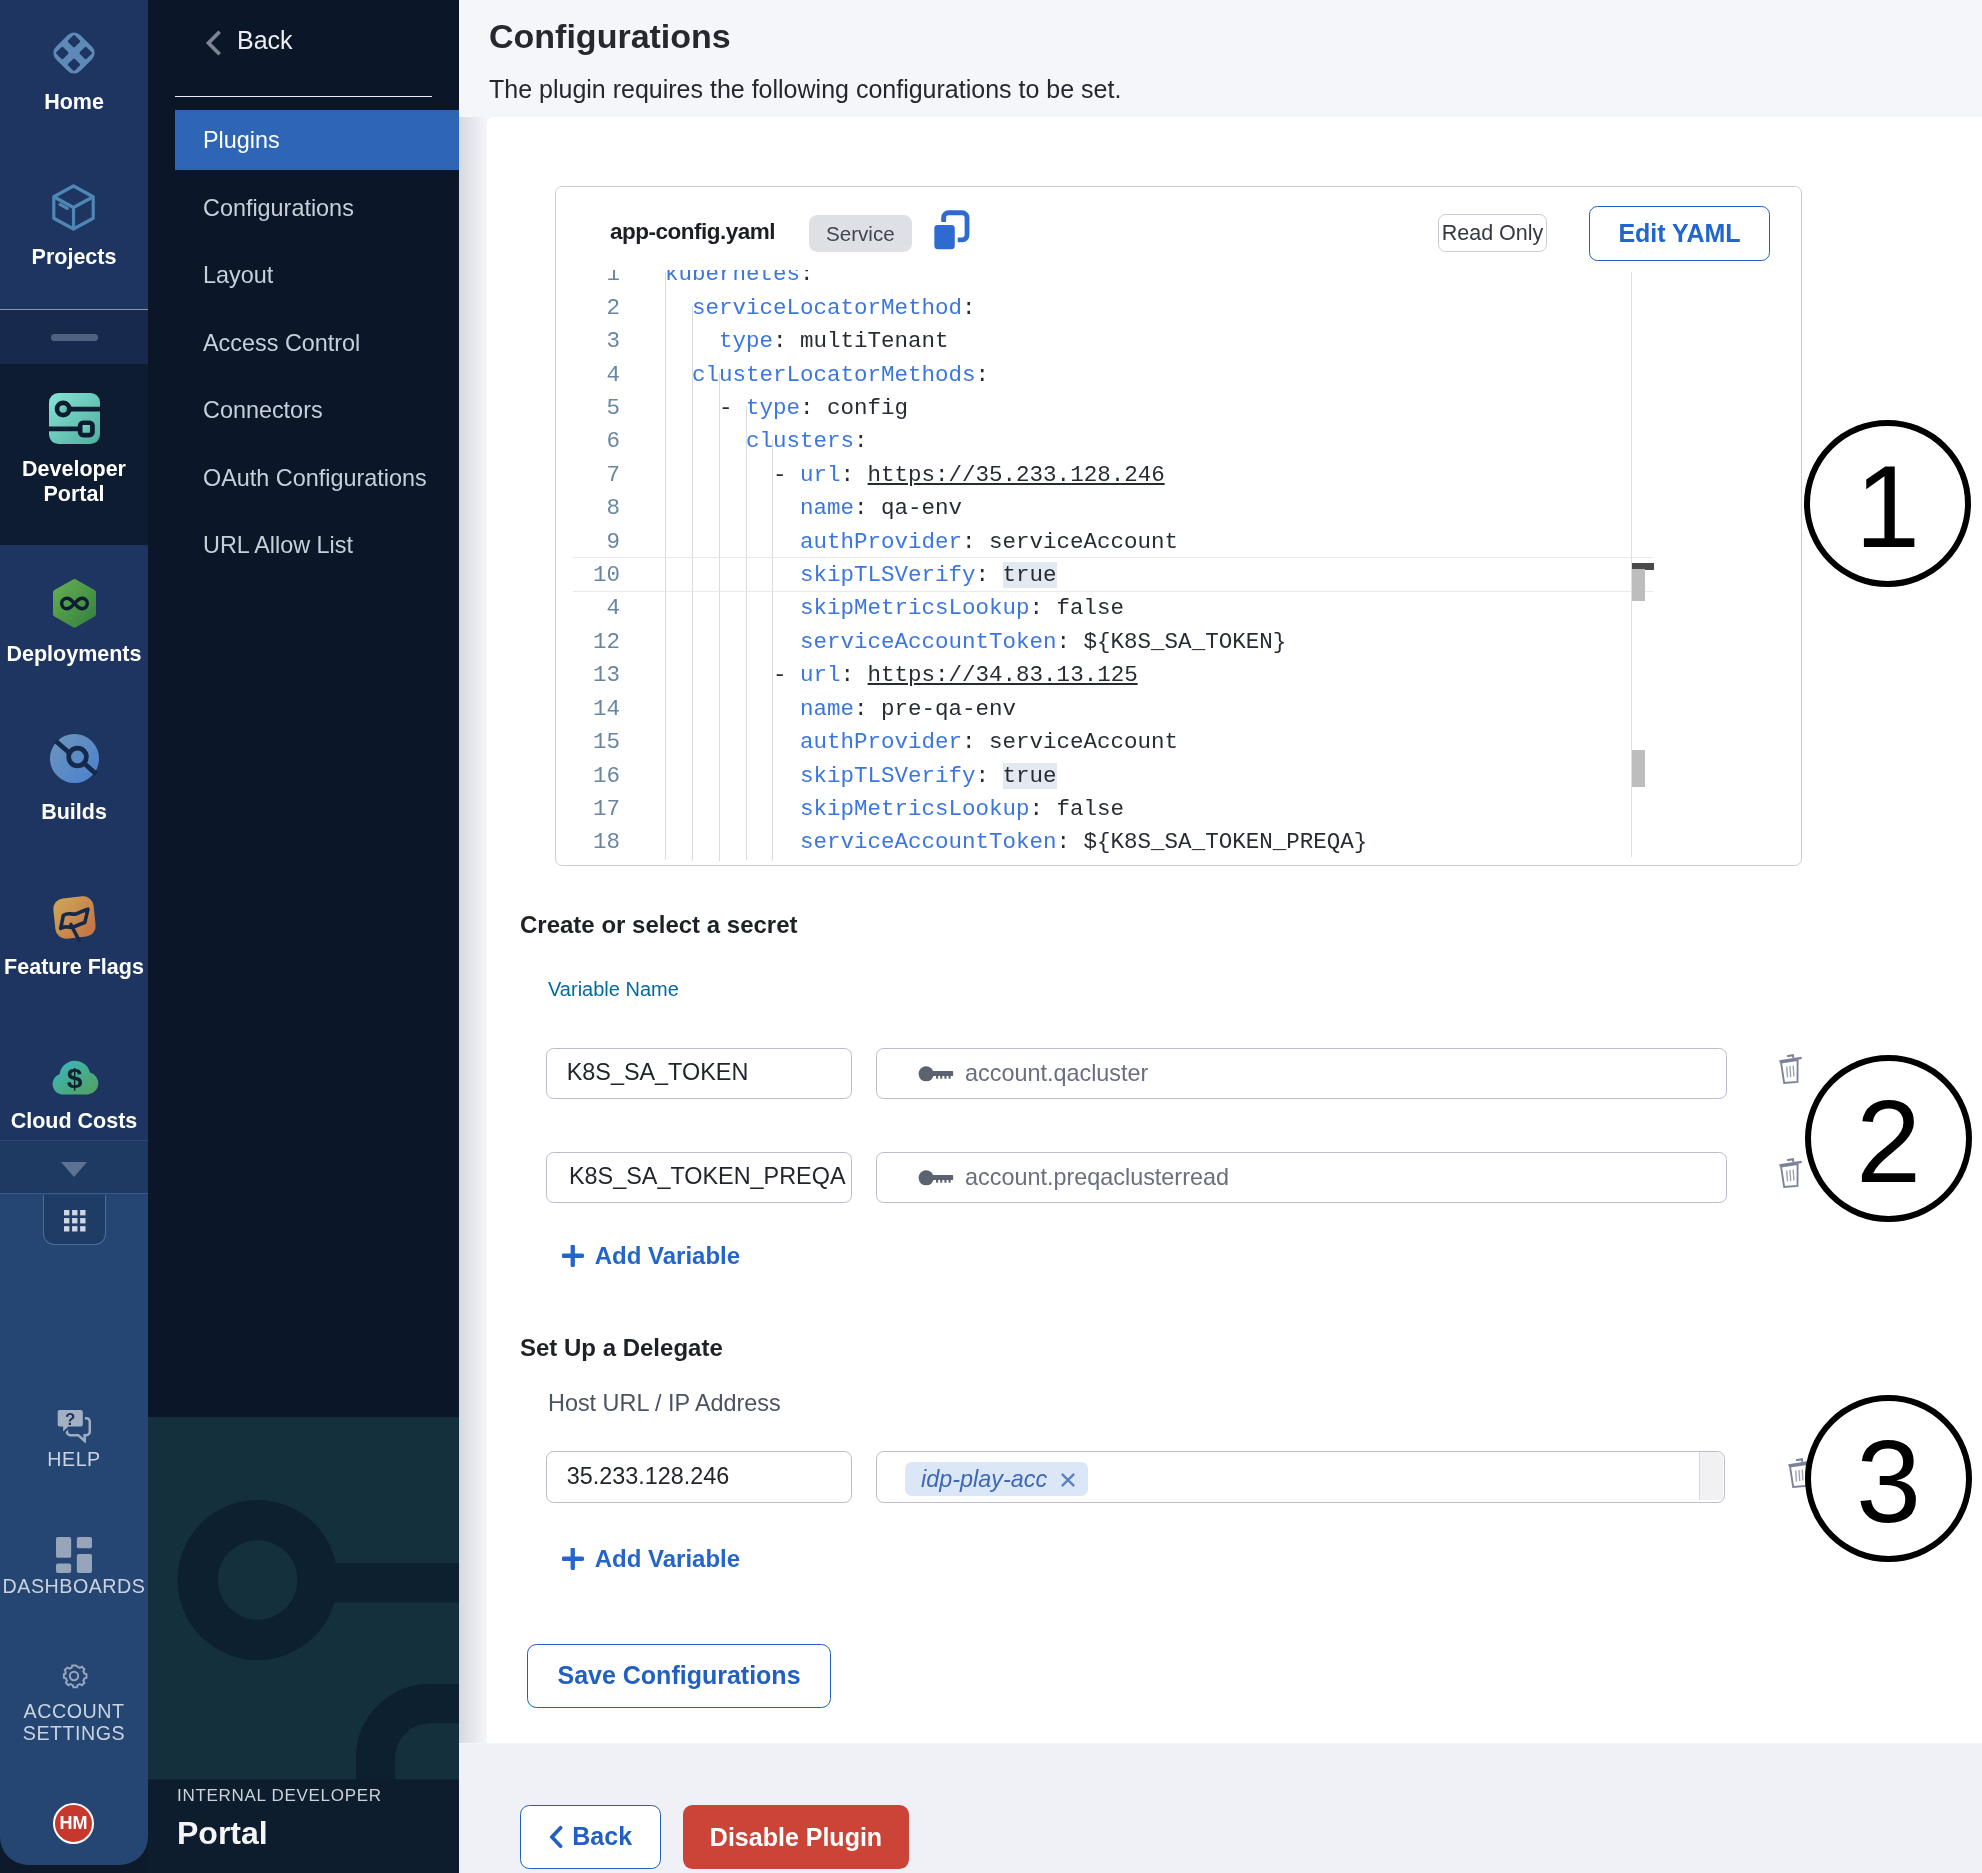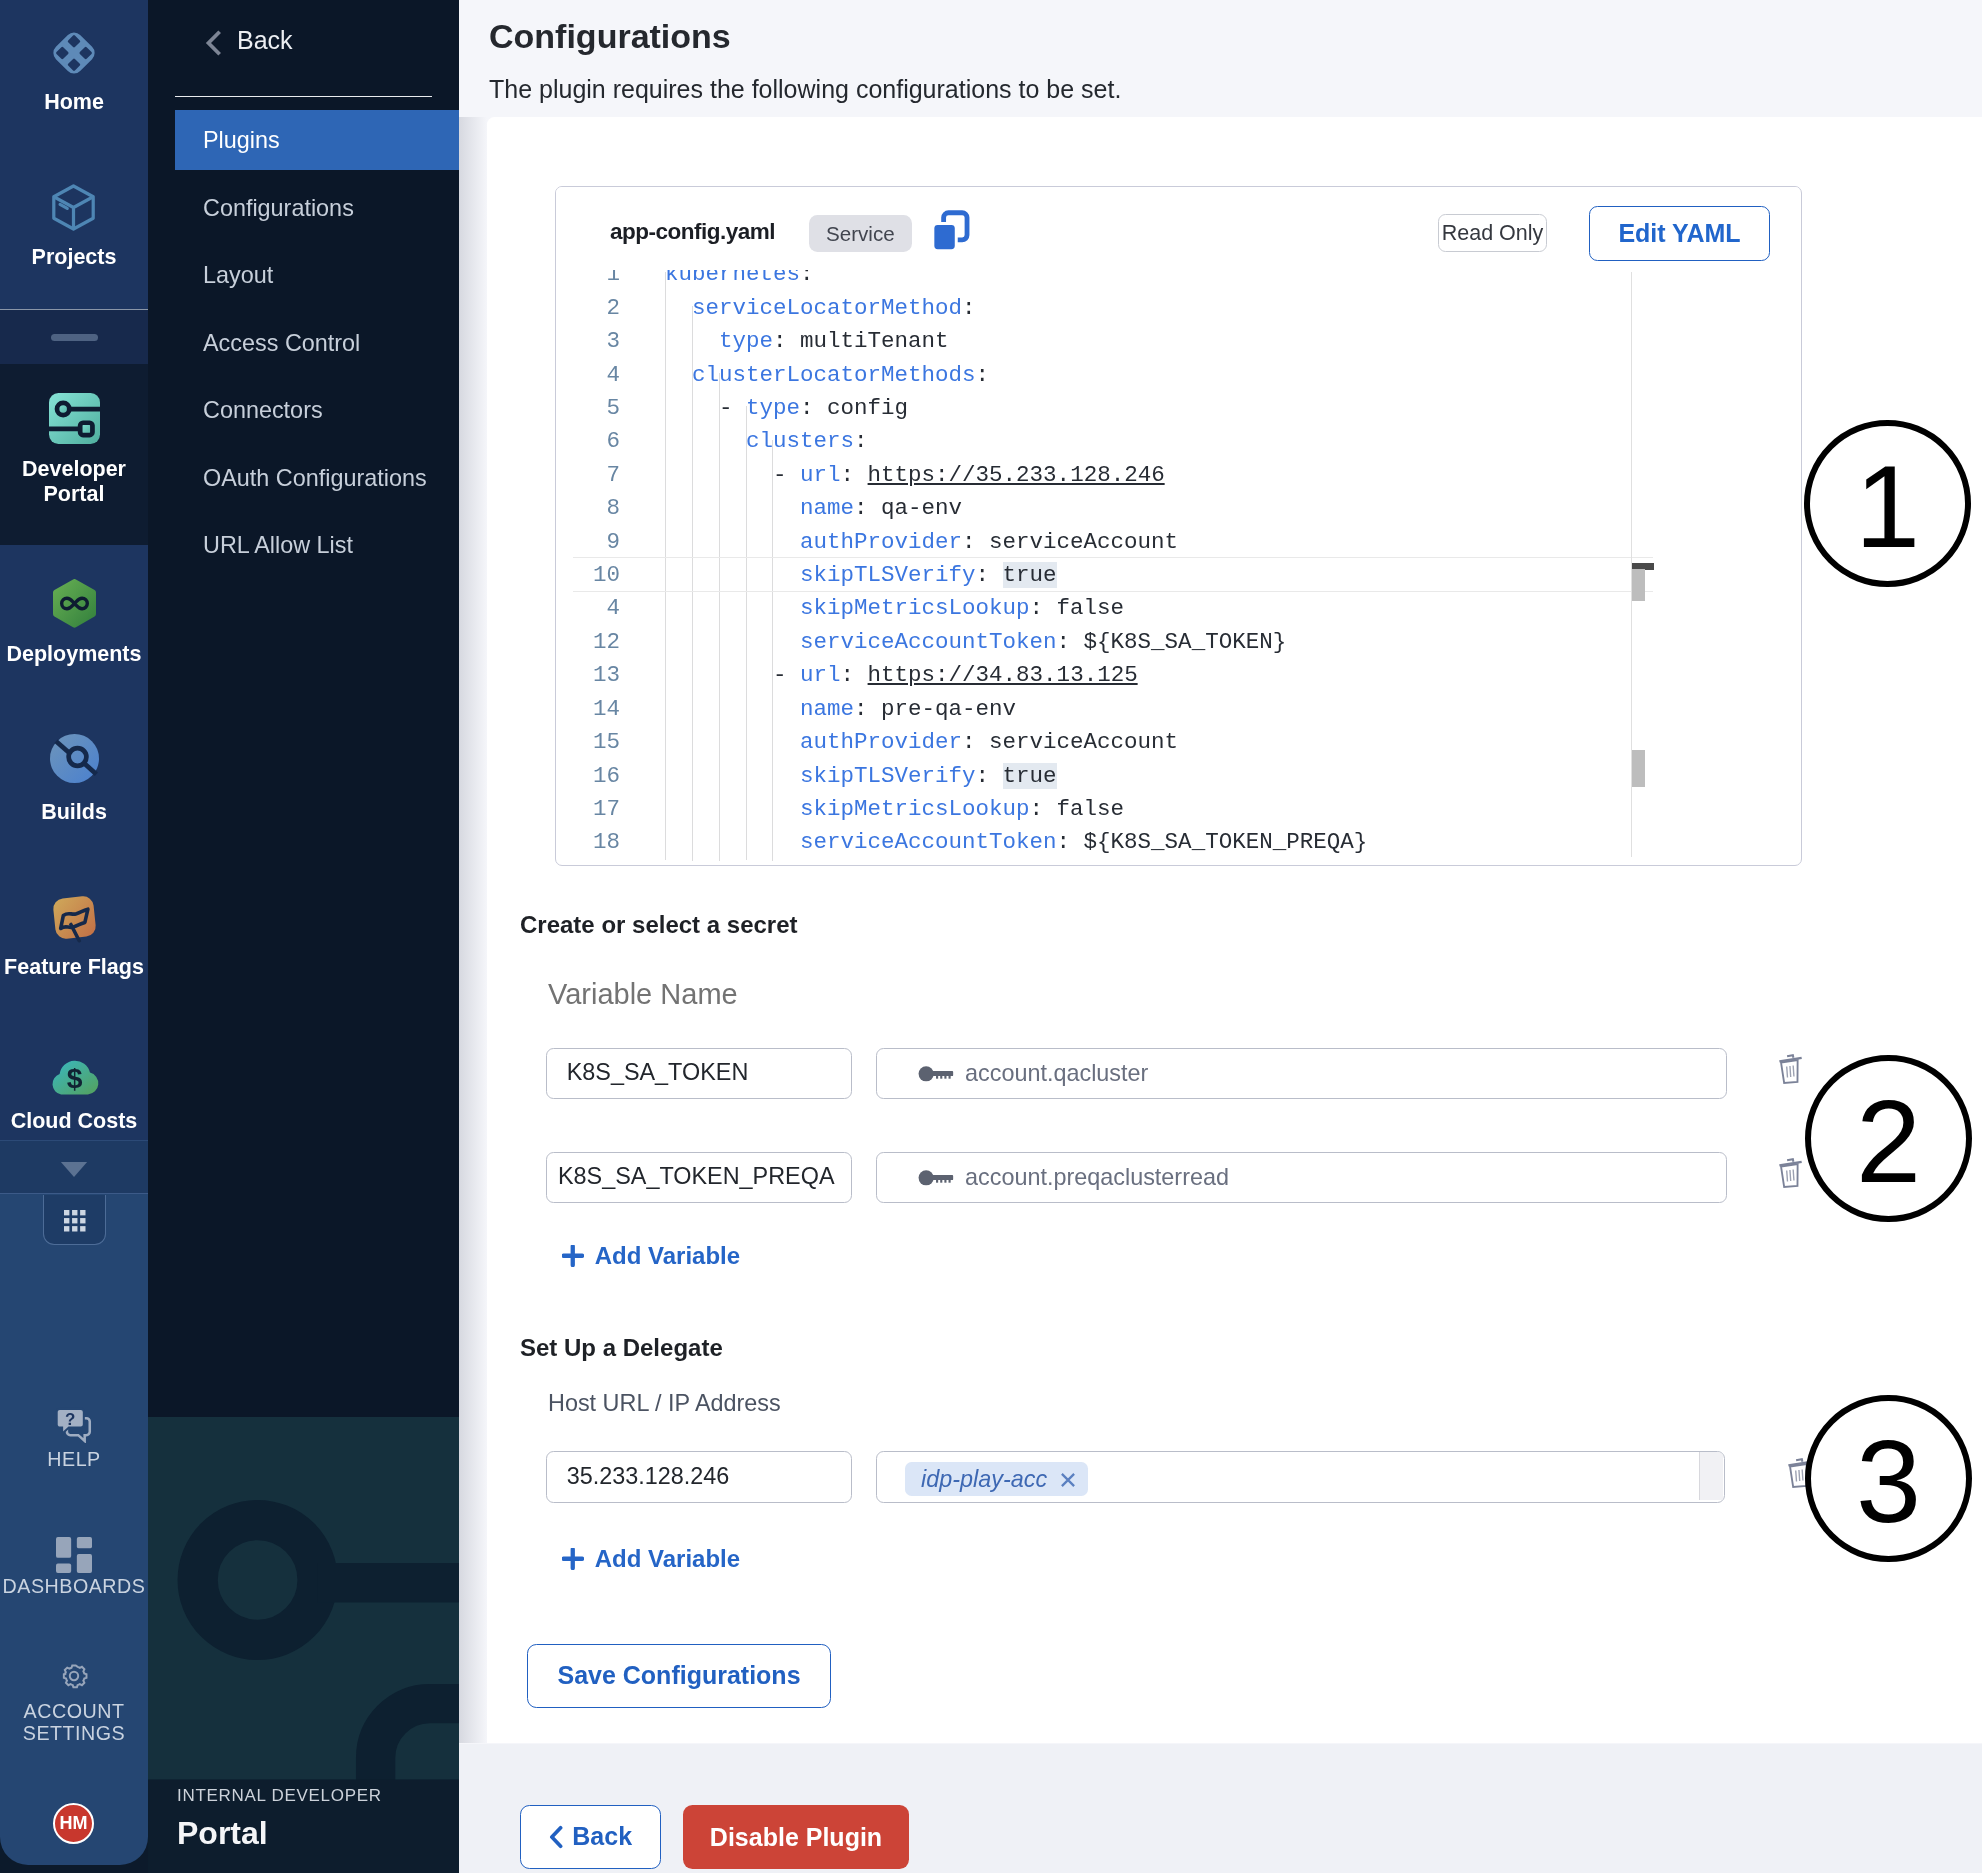--- a/index.html
+++ b/index.html
@@ -77,36 +77,36 @@
       <div class="cl" style="top:605px;"><span class="ln">17</span><span class="ct">&nbsp;&nbsp;&nbsp;&nbsp;&nbsp;&nbsp;&nbsp;&nbsp;&nbsp;&nbsp;<span class="k">skipMetricsLookup</span><span class="pv">:</span><span class="pv">&nbsp;</span><span class="pv">false</span></span></div>
       <div class="cl" style="top:638px;"><span class="ln">18</span><span class="ct">&nbsp;&nbsp;&nbsp;&nbsp;&nbsp;&nbsp;&nbsp;&nbsp;&nbsp;&nbsp;<span class="k">serviceAccountToken</span><span class="pv">:</span><span class="pv">&nbsp;</span><span class="pv">${K8S_SA_TOKEN_PREQA}</span></span></div>
       <div class="abs" style="left:1075px;top:85px;width:0.9px;height:585px;background:#e0e0e0;"></div>
       <div class="abs" style="left:1076px;top:376px;width:21.5px;height:6.6px;background:#4a4a4a;"></div>
       <div class="abs" style="left:1076px;top:382px;width:13px;height:32px;background:#bdbdbd;"></div>
       <div class="abs" style="left:1076px;top:563px;width:13px;height:37px;background:#bdbdbd;"></div>
       </div>
     </div>
 
     <div class="abs" style="left:61px;top:911px;font-size:24px;font-weight:700;color:#1e2126;">Create or select a secret</div>
-    <div class="abs" style="left:89px;top:978px;font-size:29px;color:#737373;">Variable Name</div>
+    <div class="abs" style="left:89px;top:978px;font-size:20px;color:#0369a1;">Variable Name</div>
     <div class="abs" style="left:87px;top:1048px;width:306px;height:51px;border:1.9px solid #b9bdc9;border-radius:7.5px;font-size:23.4px;color:#22262c;line-height:47px;padding-left:19.7px;">K8S_SA_TOKEN</div>
     <div class="abs" style="left:417px;top:1048px;width:851px;height:51px;border:1.9px solid #b9bdc9;border-radius:7.5px;">
       <svg class="abs" style="left:41px;top:14px;" width="37" height="22.5" viewBox="0 0 40 24">
           <g fill="#5c6270">
             <circle cx="8.8" cy="11.5" r="8.2"></circle>
             <rect x="14" y="8.6" width="24" height="5.4" rx="1"></rect>
             <rect x="19.5" y="13.6" width="2.3" height="3.2"></rect>
             <rect x="24" y="13.6" width="2.3" height="3.2"></rect>
             <rect x="28.5" y="13.6" width="2.3" height="3.2"></rect>
             <rect x="33" y="13.6" width="2.3" height="3.2"></rect>
           </g>
         </svg>
       <div class="abs" style="left:88px;top:0;font-size:23.4px;color:#696f7f;line-height:48px;">account.qacluster</div>
     </div>
-    <div class="abs" style="left:87px;top:1152px;width:306px;height:51px;border:1.9px solid #b9bdc9;border-radius:7.5px;font-size:23.4px;color:#22262c;line-height:47px;padding-left:11px;">K8S_SA_TOKEN_PREQA</div>
+    <div class="abs" style="left:87px;top:1152px;width:306px;height:51px;border:1.9px solid #b9bdc9;border-radius:7.5px;font-size:23.4px;color:#22262c;line-height:47px;padding-left:22px;">K8S_SA_TOKEN_PREQA</div>
     <div class="abs" style="left:417px;top:1152px;width:851px;height:51px;border:1.9px solid #b9bdc9;border-radius:7.5px;">
       <svg class="abs" style="left:41px;top:14px;" width="37" height="22.5" viewBox="0 0 40 24">
           <g fill="#5c6270">
             <circle cx="8.8" cy="11.5" r="8.2"></circle>
             <rect x="14" y="8.6" width="24" height="5.4" rx="1"></rect>
             <rect x="19.5" y="13.6" width="2.3" height="3.2"></rect>
             <rect x="24" y="13.6" width="2.3" height="3.2"></rect>
             <rect x="28.5" y="13.6" width="2.3" height="3.2"></rect>
             <rect x="33" y="13.6" width="2.3" height="3.2"></rect>
           </g>

